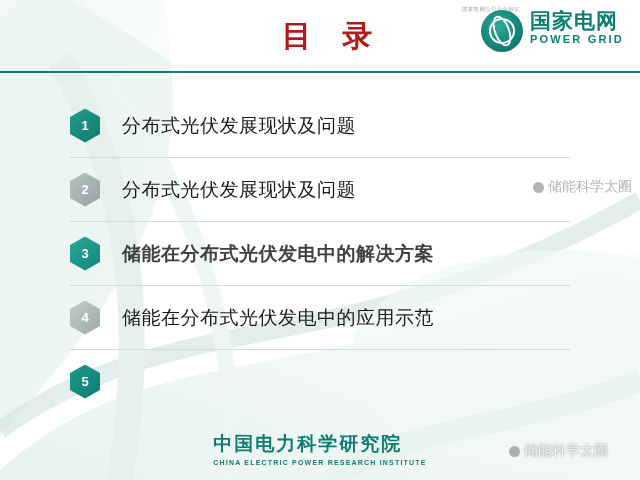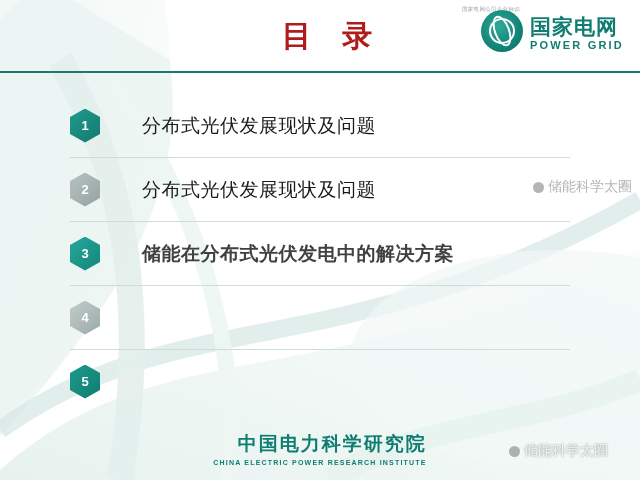--- a/index.html
+++ b/index.html
@@ -55,21 +55,21 @@
     color: #b01b1b;
     letter-spacing: 10px;
     font-family: "DejaVu Sans", "Liberation Sans", sans-serif;
   }
   
   .sg-logo {
     position: absolute;
     right: 16px;
     top: 10px;
     display: flex;
-    align-items: flex-end;
+    align-items: flex-start;
     gap: 7px;
   }
   .sg-mark {
     width: 42px;
     height: 42px;
     border-radius: 50%;
     background: radial-gradient(circle at 42% 38%, #2fa99a 0%, #13867a 55%, #0c6b61 100%);
     position: relative;
     flex: none;
   }
@@ -160,41 +160,40 @@
   .hex.gray  { background: linear-gradient(135deg, #b7c3c2 0%, #93a3a1 100%); }
   .hex.green { background: linear-gradient(135deg, #27a79a 0%, #14867a 100%); }
   .hex.lgray { background: linear-gradient(135deg, #c2cdcb 0%, #9aa9a7 100%); }
   .hex.teal2 { background: linear-gradient(135deg, #1d9a8b 0%, #0f7d71 100%); }
 
   .item-label {
     font-size: 19px;
     color: #1a1a1a;
     font-family: "DejaVu Sans", "Liberation Sans", sans-serif;
     letter-spacing: 0.5px;
-    margin-left: 20px;
   }
   .item-label.highlight {
     color: #404040;
     font-weight: bold;
   }
 
   
   .footer {
     position: absolute;
     left: 0;
     bottom: 14px;
     width: 640px;
     height: 40px;
   }
   .cepri {
     position: absolute;
     left: 50%;
     transform: translateX(-50%);
     bottom: 0;
-    text-align: right;
+    text-align: left;
     white-space: nowrap;
   }
   .cepri-cn {
     font-size: 19px;
     font-weight: bold;
     color: #0f7d71;
     letter-spacing: 2px;
     font-family: "DejaVu Sans", "Liberation Sans", sans-serif;
   }
   .cepri-en {
@@ -297,20 +296,21 @@
       <div class="hexwrap">
         <div class="hex green">3</div>
       </div>
       <div class="item-label highlight">储能在分布式光伏发电中的解决方案</div>
     </div>
 
     <div class="item">
       <div class="hexwrap">
         <div class="hex lgray">4</div>
       </div>
+      <div class="item-label">储能在分布式光伏发电中的应用示范</div>
     </div>
 
     <div class="item">
       <div class="hexwrap">
         <div class="hex teal2">5</div>
       </div>
     </div>
 
   </div>
 

